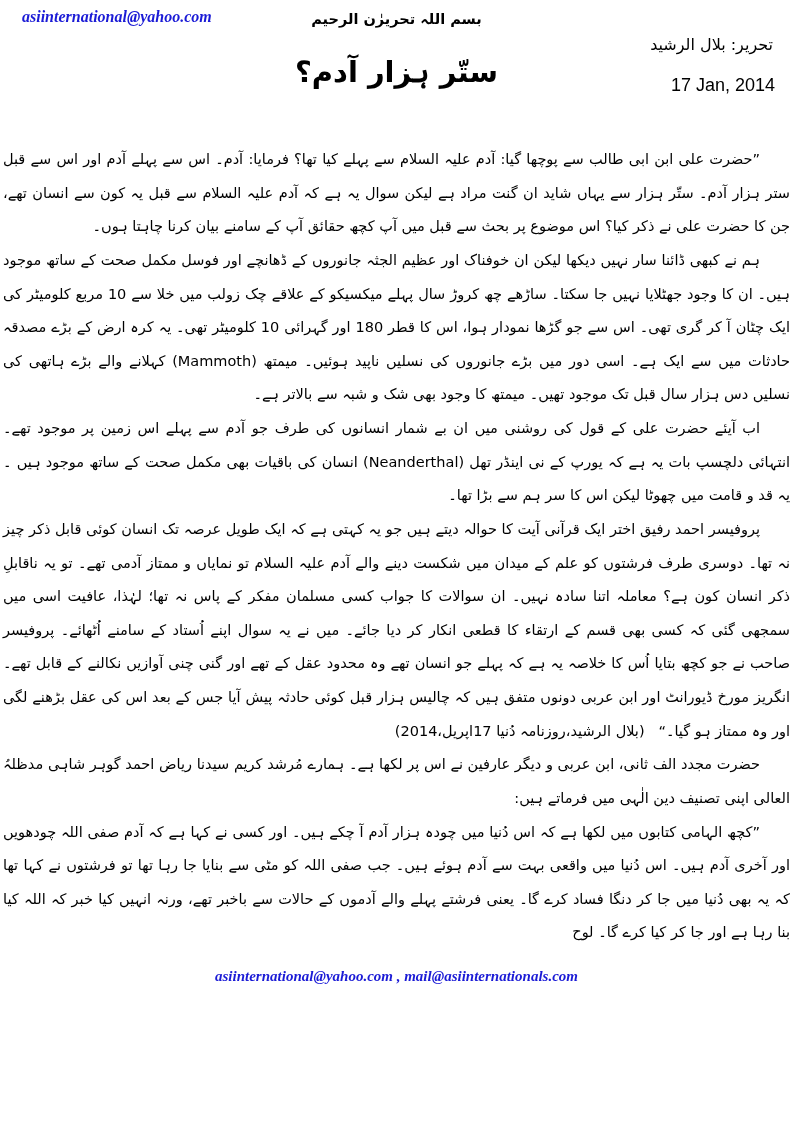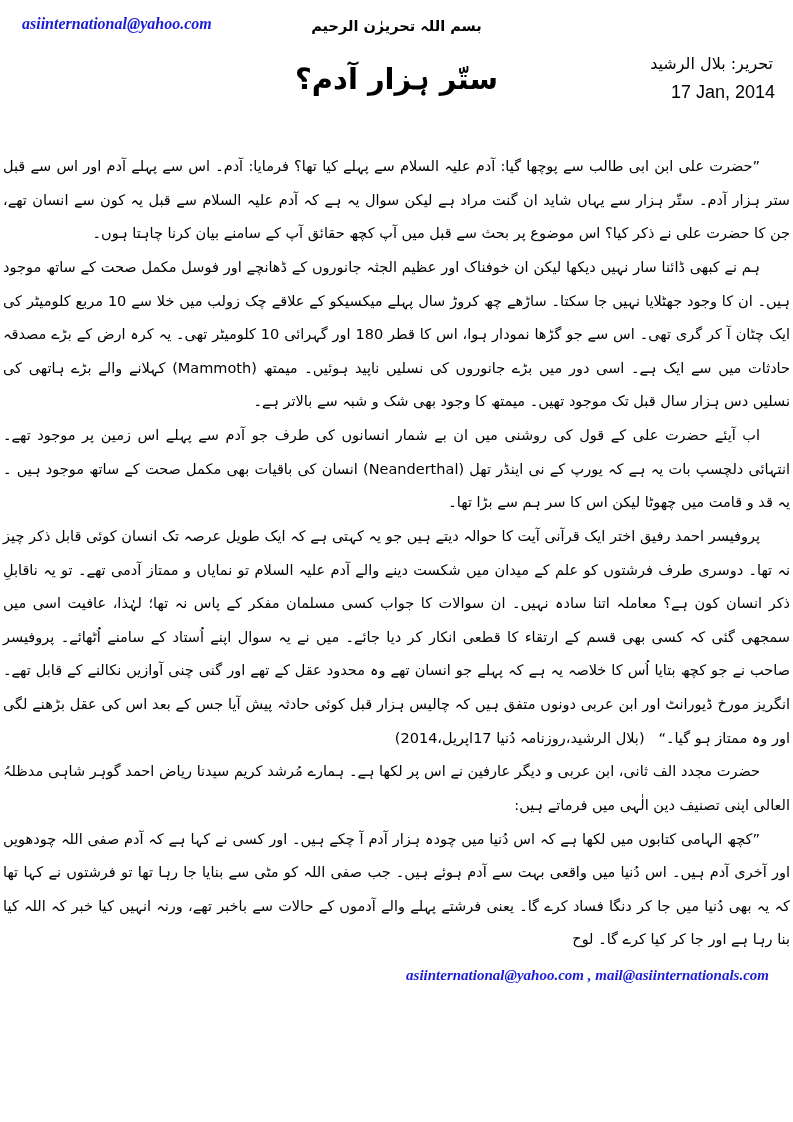--- a/index.html
+++ b/index.html
@@ -4,38 +4,38 @@
 <style>
   * { margin:0; padding:0; box-sizing:border-box; }
   html,body { background:#ffffff; }
   .page {
     position:relative;
     width:793px; height:996px;
     background:#ffffff;
     overflow:hidden;
     font-family:"DejaVu Sans", sans-serif;
     color:#000;
-    margin:12px auto;
+    margin:5px auto;
   }
   
   .header { position:relative; height:138px; }
   .email-top {
     position:absolute; left:22px; top:3px;
     font-family:"Liberation Serif", serif;
     font-style:italic; font-weight:bold;
     font-size:16px; color:#1b1bd6;
     text-decoration:none;
   }
   .bismillah {
     position:absolute; left:0; right:0; top:6px;
     text-align:center;
     font-size:14.5px; font-weight:bold;
   }
   .byline {
-    position:absolute; right:20px; top:42px;
+    position:absolute; right:20px; top:30px;
     direction:rtl;
     font-size:16px;
   }
   .doc-date {
     position:absolute; right:18px; top:70px;
     font-family:"Liberation Sans", sans-serif;
     font-size:18px;
   }
   .doc-title {
     position:absolute; left:0; right:0; top:50px;
@@ -48,22 +48,22 @@
     direction:rtl;
     padding:0 3px;
     text-align:justify;
     font-size:14.5px;
     line-height:2.32;
   }
   .article p { text-indent:30px; margin:0; }
   .citation { white-space:nowrap; }
   
   .footer {
-    position:absolute; left:0; right:0; bottom:24px;
-    display:flex; justify-content:flex-end; align-items:baseline;
+    position:absolute; left:0; right:0; bottom:16px;
+    display:flex; justify-content:center; align-items:baseline;
     padding:0 24px;
   }
   .footer-emails {
     font-family:"Liberation Serif", serif;
     font-style:italic; font-weight:bold;
     font-size:15px; color:#1b1bd6;
   }
   .footer-emails a { color:#1b1bd6; text-decoration:none; }
   .footer-url {
     font-family:"Liberation Serif", serif;

